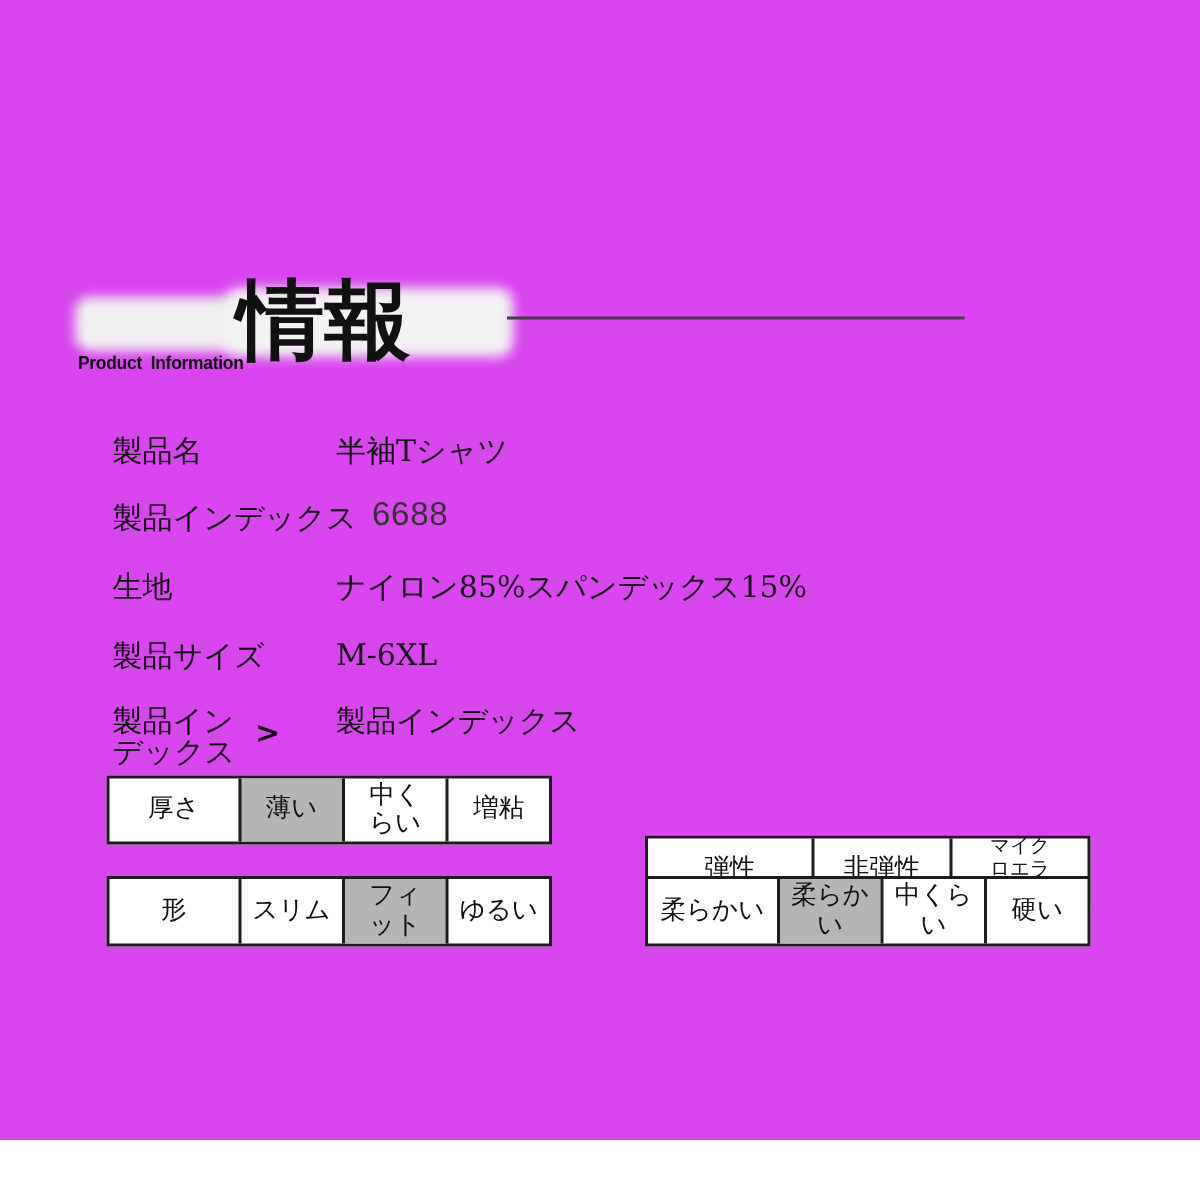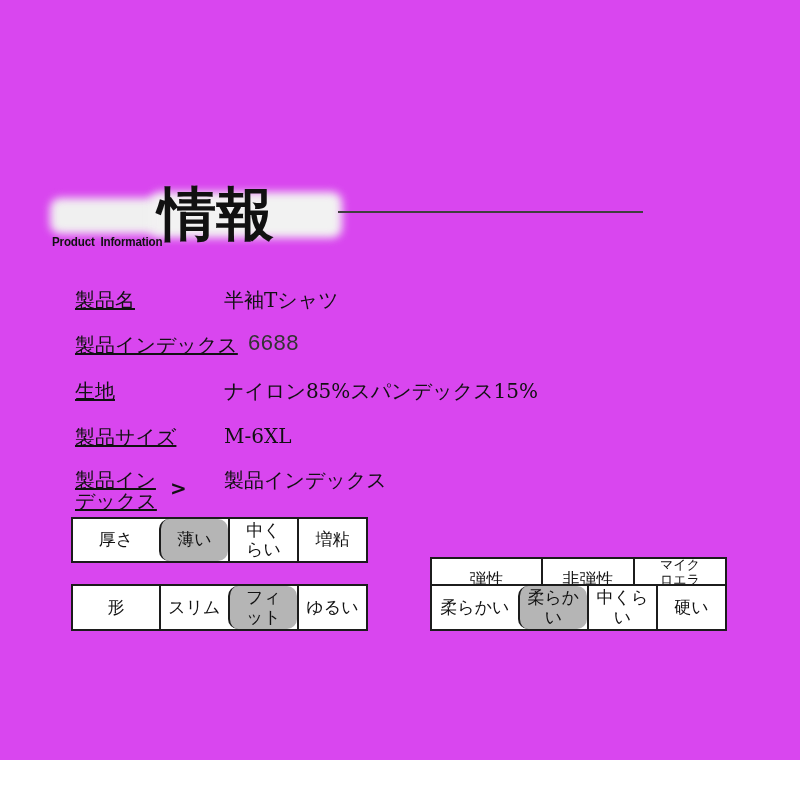--- a/index.html
+++ b/index.html
@@ -18,21 +18,21 @@
     transform:scaleX(0.93);transform-origin:left center;white-space:nowrap;
   }
   .title{
     position:absolute;left:158px;top:184px;margin:0;
     font-family:Liberation Sans, sans-serif;
     font-size:58px;line-height:1.05;font-weight:900;letter-spacing:0px;
   }
   .rule{position:absolute;left:338px;top:211px;width:305px;height:2px;background:#3f3f3f;}
   
   .drow{position:absolute;left:75px;width:650px;font-size:20px;}
-  .drow .dlabel{position:absolute;left:0;top:0;text-decoration:underline;}
+  .drow .dlabel{position:absolute;left:0;top:0;}
   .drow .dvalue{position:absolute;left:149px;top:0;white-space:nowrap;}
   .r1{top:287px;} .r2{top:332px;} .r3{top:378px;} .r4{top:424px;} .r5{top:470px;}
   .dvalue.num{
     font-family:Liberation Sans, sans-serif;
     font-size:22px;color:#333;top:-2px;letter-spacing:0.5px;margin-left:24px;
   }
   .wrapcol{width:96px;line-height:21px;white-space:normal;}
   .sep{
     position:absolute;left:95px;top:6px;
     font-family:"DejaVu Sans","Liberation Sans",sans-serif;
@@ -47,21 +47,21 @@
   .t2{left:430px;top:517px;width:297px;height:46px;margin-top:40px;}
   .t3{left:71px;top:584px;width:297px;height:47px;}
   .t4{left:430px;top:584px;width:297px;height:47px;}
   .cell{
     flex:1 1 70px;display:flex;align-items:center;justify-content:center;
     border-left:2px solid var(--border,#1c1c1c);
     font-size:17px;text-align:center;line-height:1.12;white-space:pre-line;
     box-sizing:border-box;padding:1px 1px;
   }
   .cell:first-child{border-left:none;flex:1 1 87px;}
-  .cell.hl{background:var(--highlight,#b5b5b5);border-radius:10px;}
+  .cell.hl{background:var(--highlight,#b5b5b5);}
   .cell.small{font-size:13px;line-height:1.2;}
 </style>
 </head>
 <body>
 
 <div class="canvas">
 
   <div>
     <div class="smudge s1"></div>
     <div class="smudge s2"></div>

